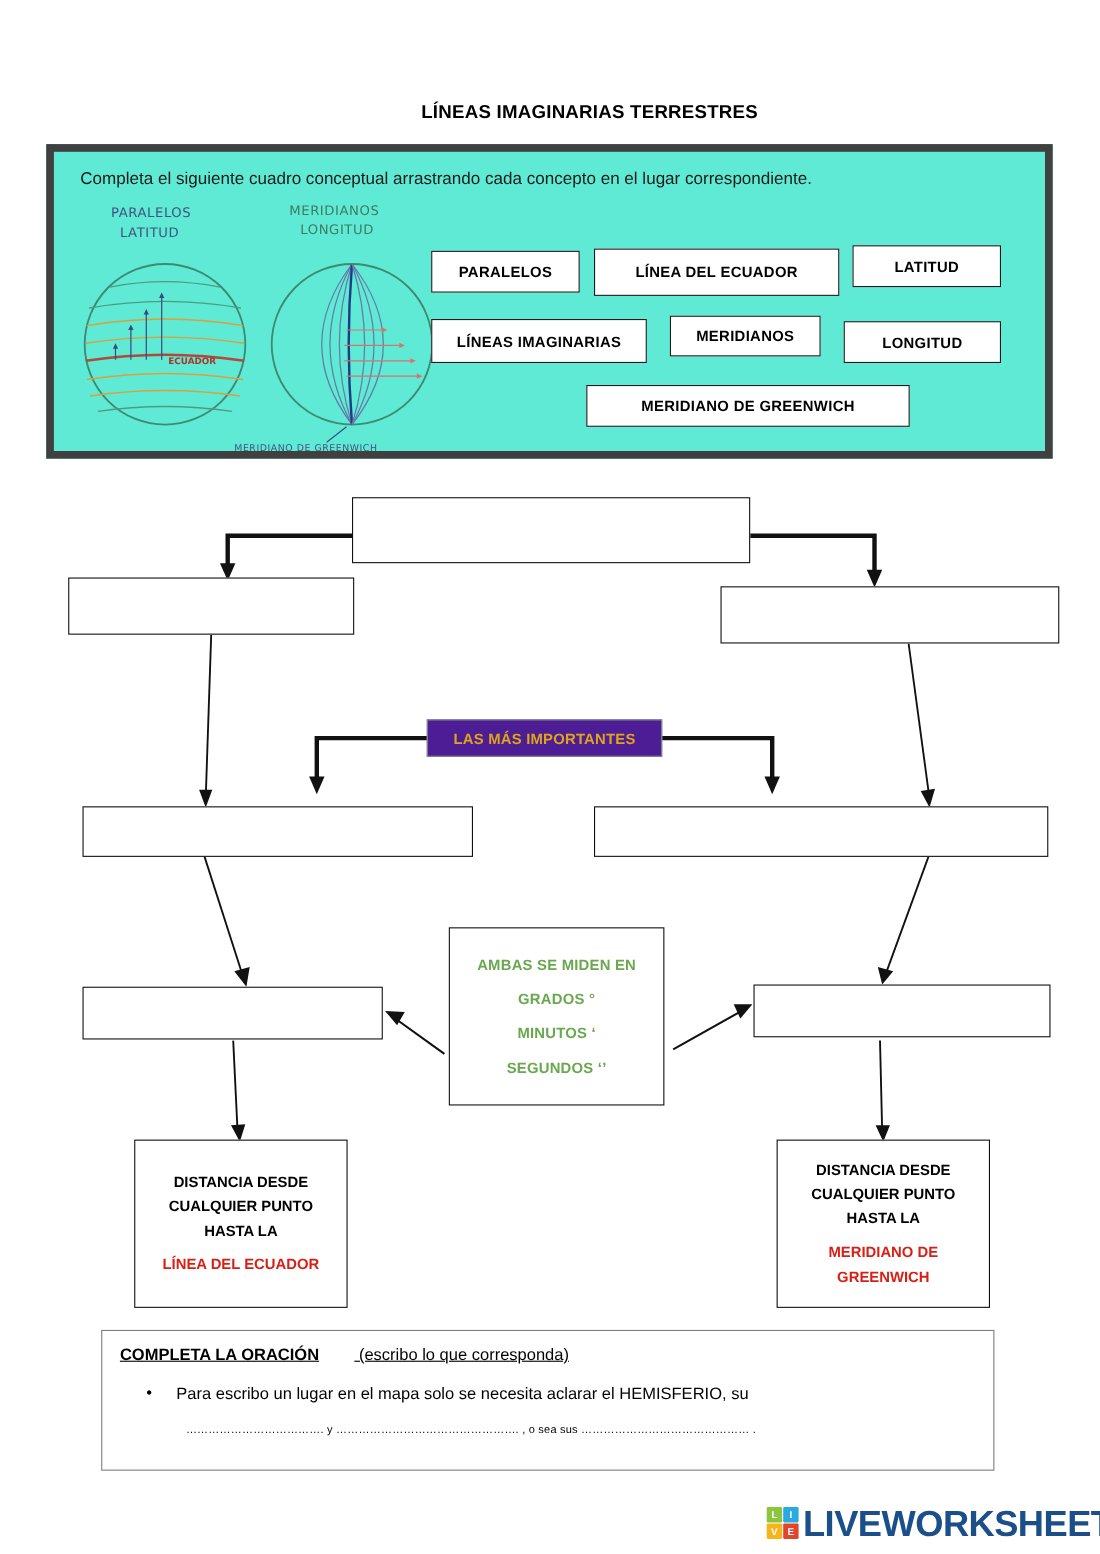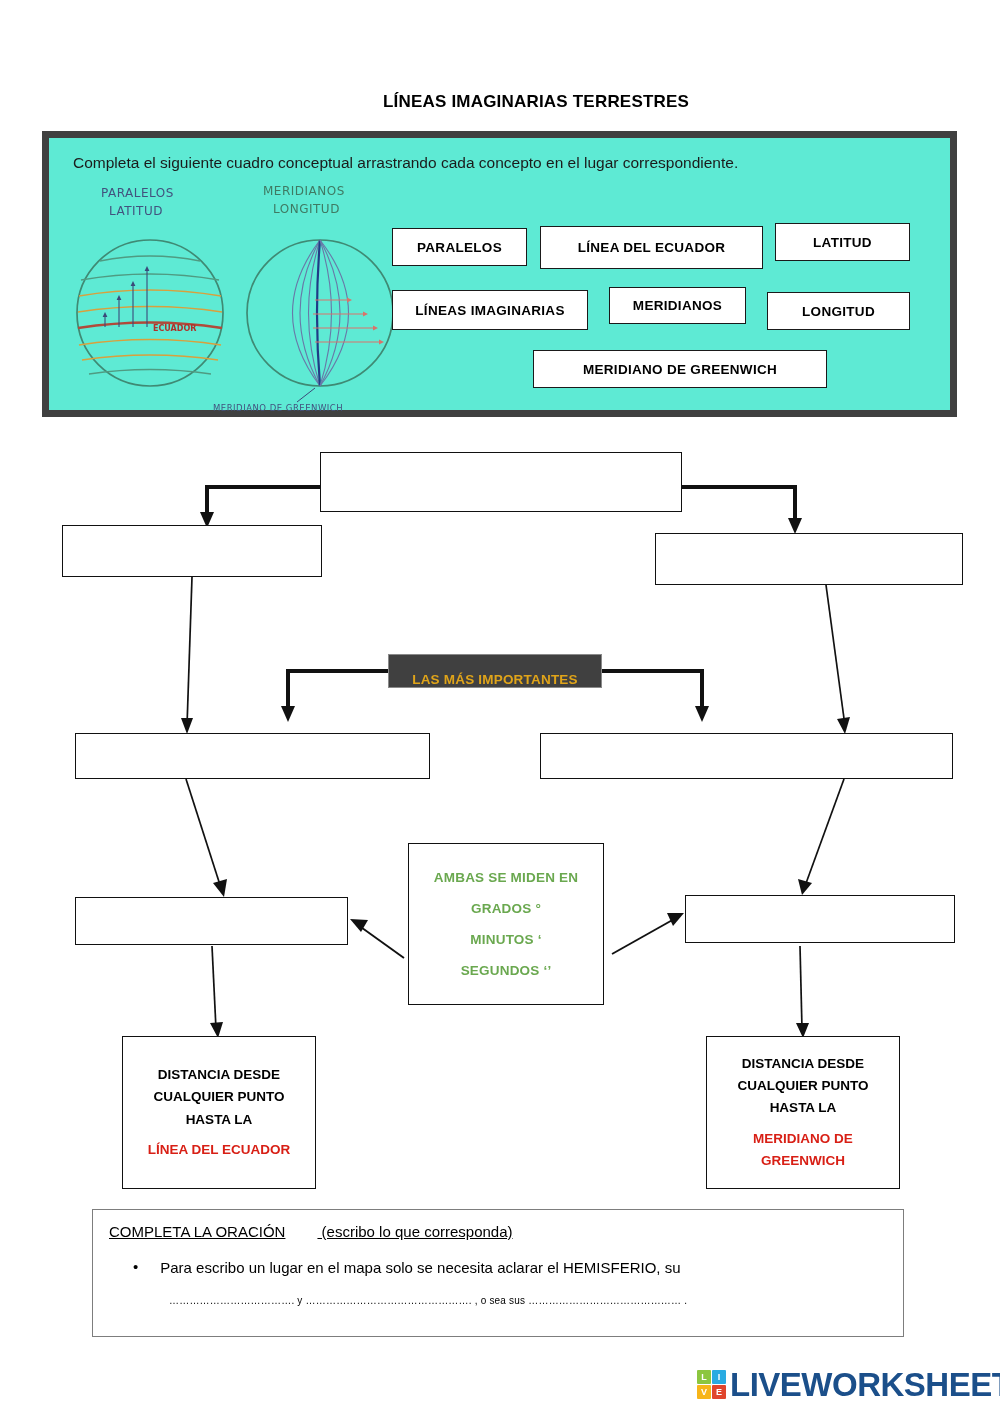--- a/index.html
+++ b/index.html
@@ -93,24 +93,24 @@
     position: absolute;
     border: 1.6px solid #111;
     background: #ffffff;
     box-sizing: border-box;
   }
   .drop-slot { cursor: pointer; }
 
   .label-box {
     position: absolute;
     border: 1px solid #8a8a8a;
-    background: #404040;
-    box-sizing: border-box;
-    display: flex;
-    align-items: flex-end;
+    background: #4c1d95;
+    box-sizing: border-box;
+    display: flex;
+    align-items: center;
     justify-content: center;
     font-size: 13.5px;
     font-weight: bold;
     letter-spacing: .2px;
   }
   .label-box .accent-gold { color: #e0a419; }
 
   .green-box {
     position: absolute;
     border: 1.6px solid #111;
@@ -155,21 +155,21 @@
     background: #fff;
     box-sizing: border-box;
   }
   .sentence-heading {
     position: absolute;
     left: 16px;
     top: 13px;
     font-size: 15px;
   }
   .sentence-heading .strong {
-    font-weight: normal;
+    font-weight: bold;
     text-decoration: underline;
   }
   .sentence-heading .thin { text-decoration: underline; padding-left: 32px; }
   .bullet-row {
     position: absolute;
     left: 40px;
     top: 49px;
     font-size: 15px;
     display: flex;
     gap: 22px;

